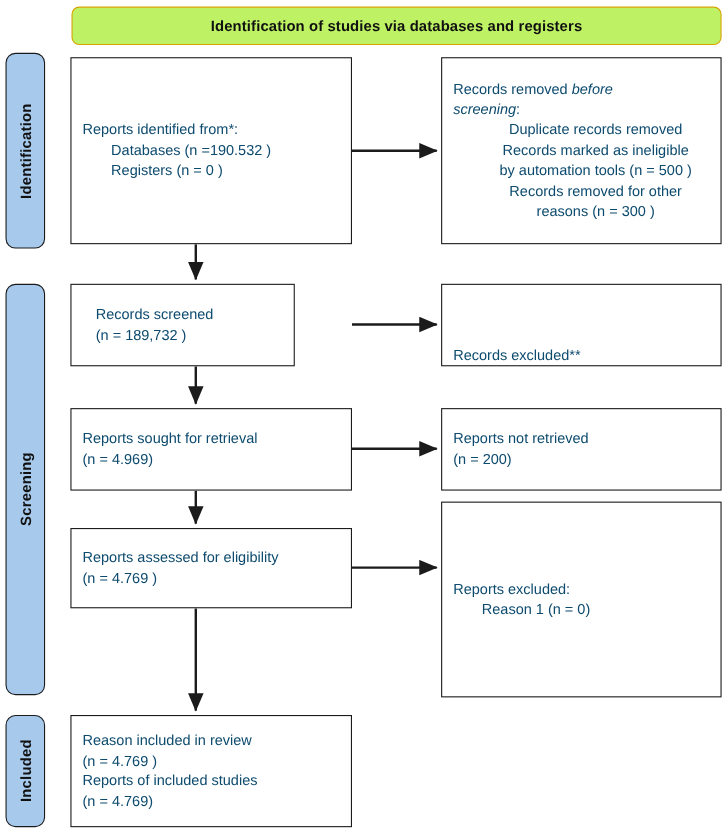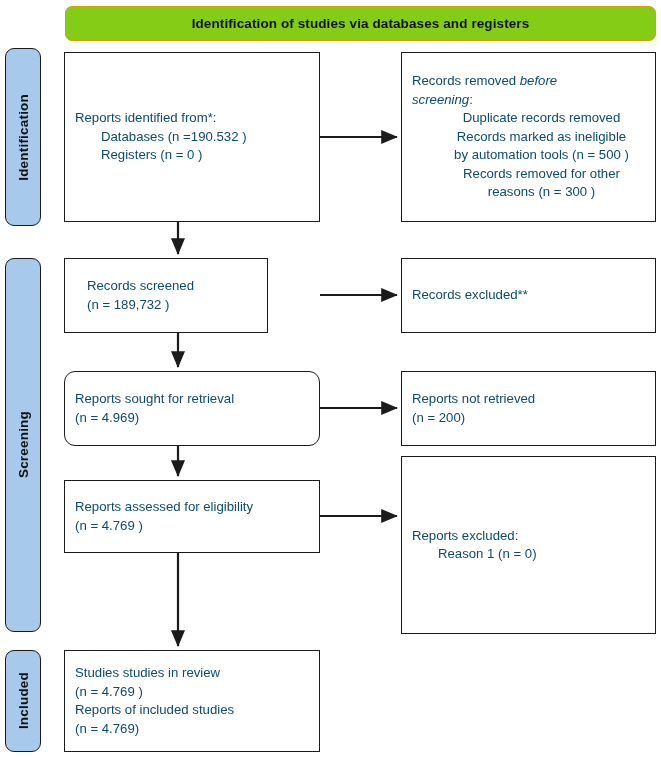--- a/index.html
+++ b/index.html
@@ -25,21 +25,21 @@
     height: 758px;
   }
 
   
   .banner {
     position: absolute;
     left: 65px;
     top: 6px;
     width: 591px;
     height: 35px;
-    background: #84cc16;
+    background: #bef264;
     border: 1.5px solid #D6A200;
     border-radius: 7px;
     box-sizing: border-box;
     display: flex;
     align-items: center;
     justify-content: center;
   }
   .banner-text {
     font-size: 13.5px;
     font-weight: bold;
@@ -94,27 +94,27 @@
     color: #0c4a6e;
     white-space: pre-wrap;
   }
   .indent { padding-left: 26px; text-indent: -0px; }
   .hang   { padding-left: 26px; text-align: center; }
   .ital   { font-style: italic; }
 
   
   #box-identified      { left: 64px;  top: 52px;  width: 256px; height: 170px; }
   #box-screened        { left: 64px;  top: 258px; width: 204px; height: 75px; padding-left: 12px;  }
-  #box-sought          { left: 64px;  top: 371px; width: 256px; height: 75px; border-radius: 11px;  }
+  #box-sought          { left: 64px;  top: 371px; width: 256px; height: 75px;  }
   #box-assessed        { left: 64px;  top: 480px; width: 256px; height: 73px;  }
   #box-included        { left: 64px;  top: 650px; width: 256px; height: 102px; }
 
   
   #box-removed         { left: 401px; top: 52px;  width: 255px; height: 170px; }
-  #box-excluded        { left: 401px; top: 258px; width: 255px; height: 75px;  }
+  #box-excluded        { left: 401px; top: 258px; width: 255px; height: 75px; align-items: flex-end;  }
   #box-notretrieved    { left: 401px; top: 371px; width: 255px; height: 75px;  }
   #box-reportsexcluded { left: 401px; top: 456px; width: 255px; height: 178px; }
 
   
   #connectors {
     position: absolute;
     left: 0; top: 0;
     width: 661px; height: 758px;
     pointer-events: none;
   }
@@ -218,20 +218,20 @@
 
   <div class="box" id="box-reportsexcluded">
     <div class="box-inner">
       <div class="line">Reports excluded:</div>
       <div class="line indent">Reason 1 (n = 0)</div>
     </div>
   </div>
 
   <div class="box" id="box-included">
     <div class="box-inner">
-      <div class="line">Studies studies in review</div>
+      <div class="line">Reason included in review</div>
       <div class="line">(n = 4.769 )</div>
       <div class="line">Reports of included studies</div>
       <div class="line">(n = 4.769)</div>
     </div>
   </div>
 
 </div>
 
 </body></html>

